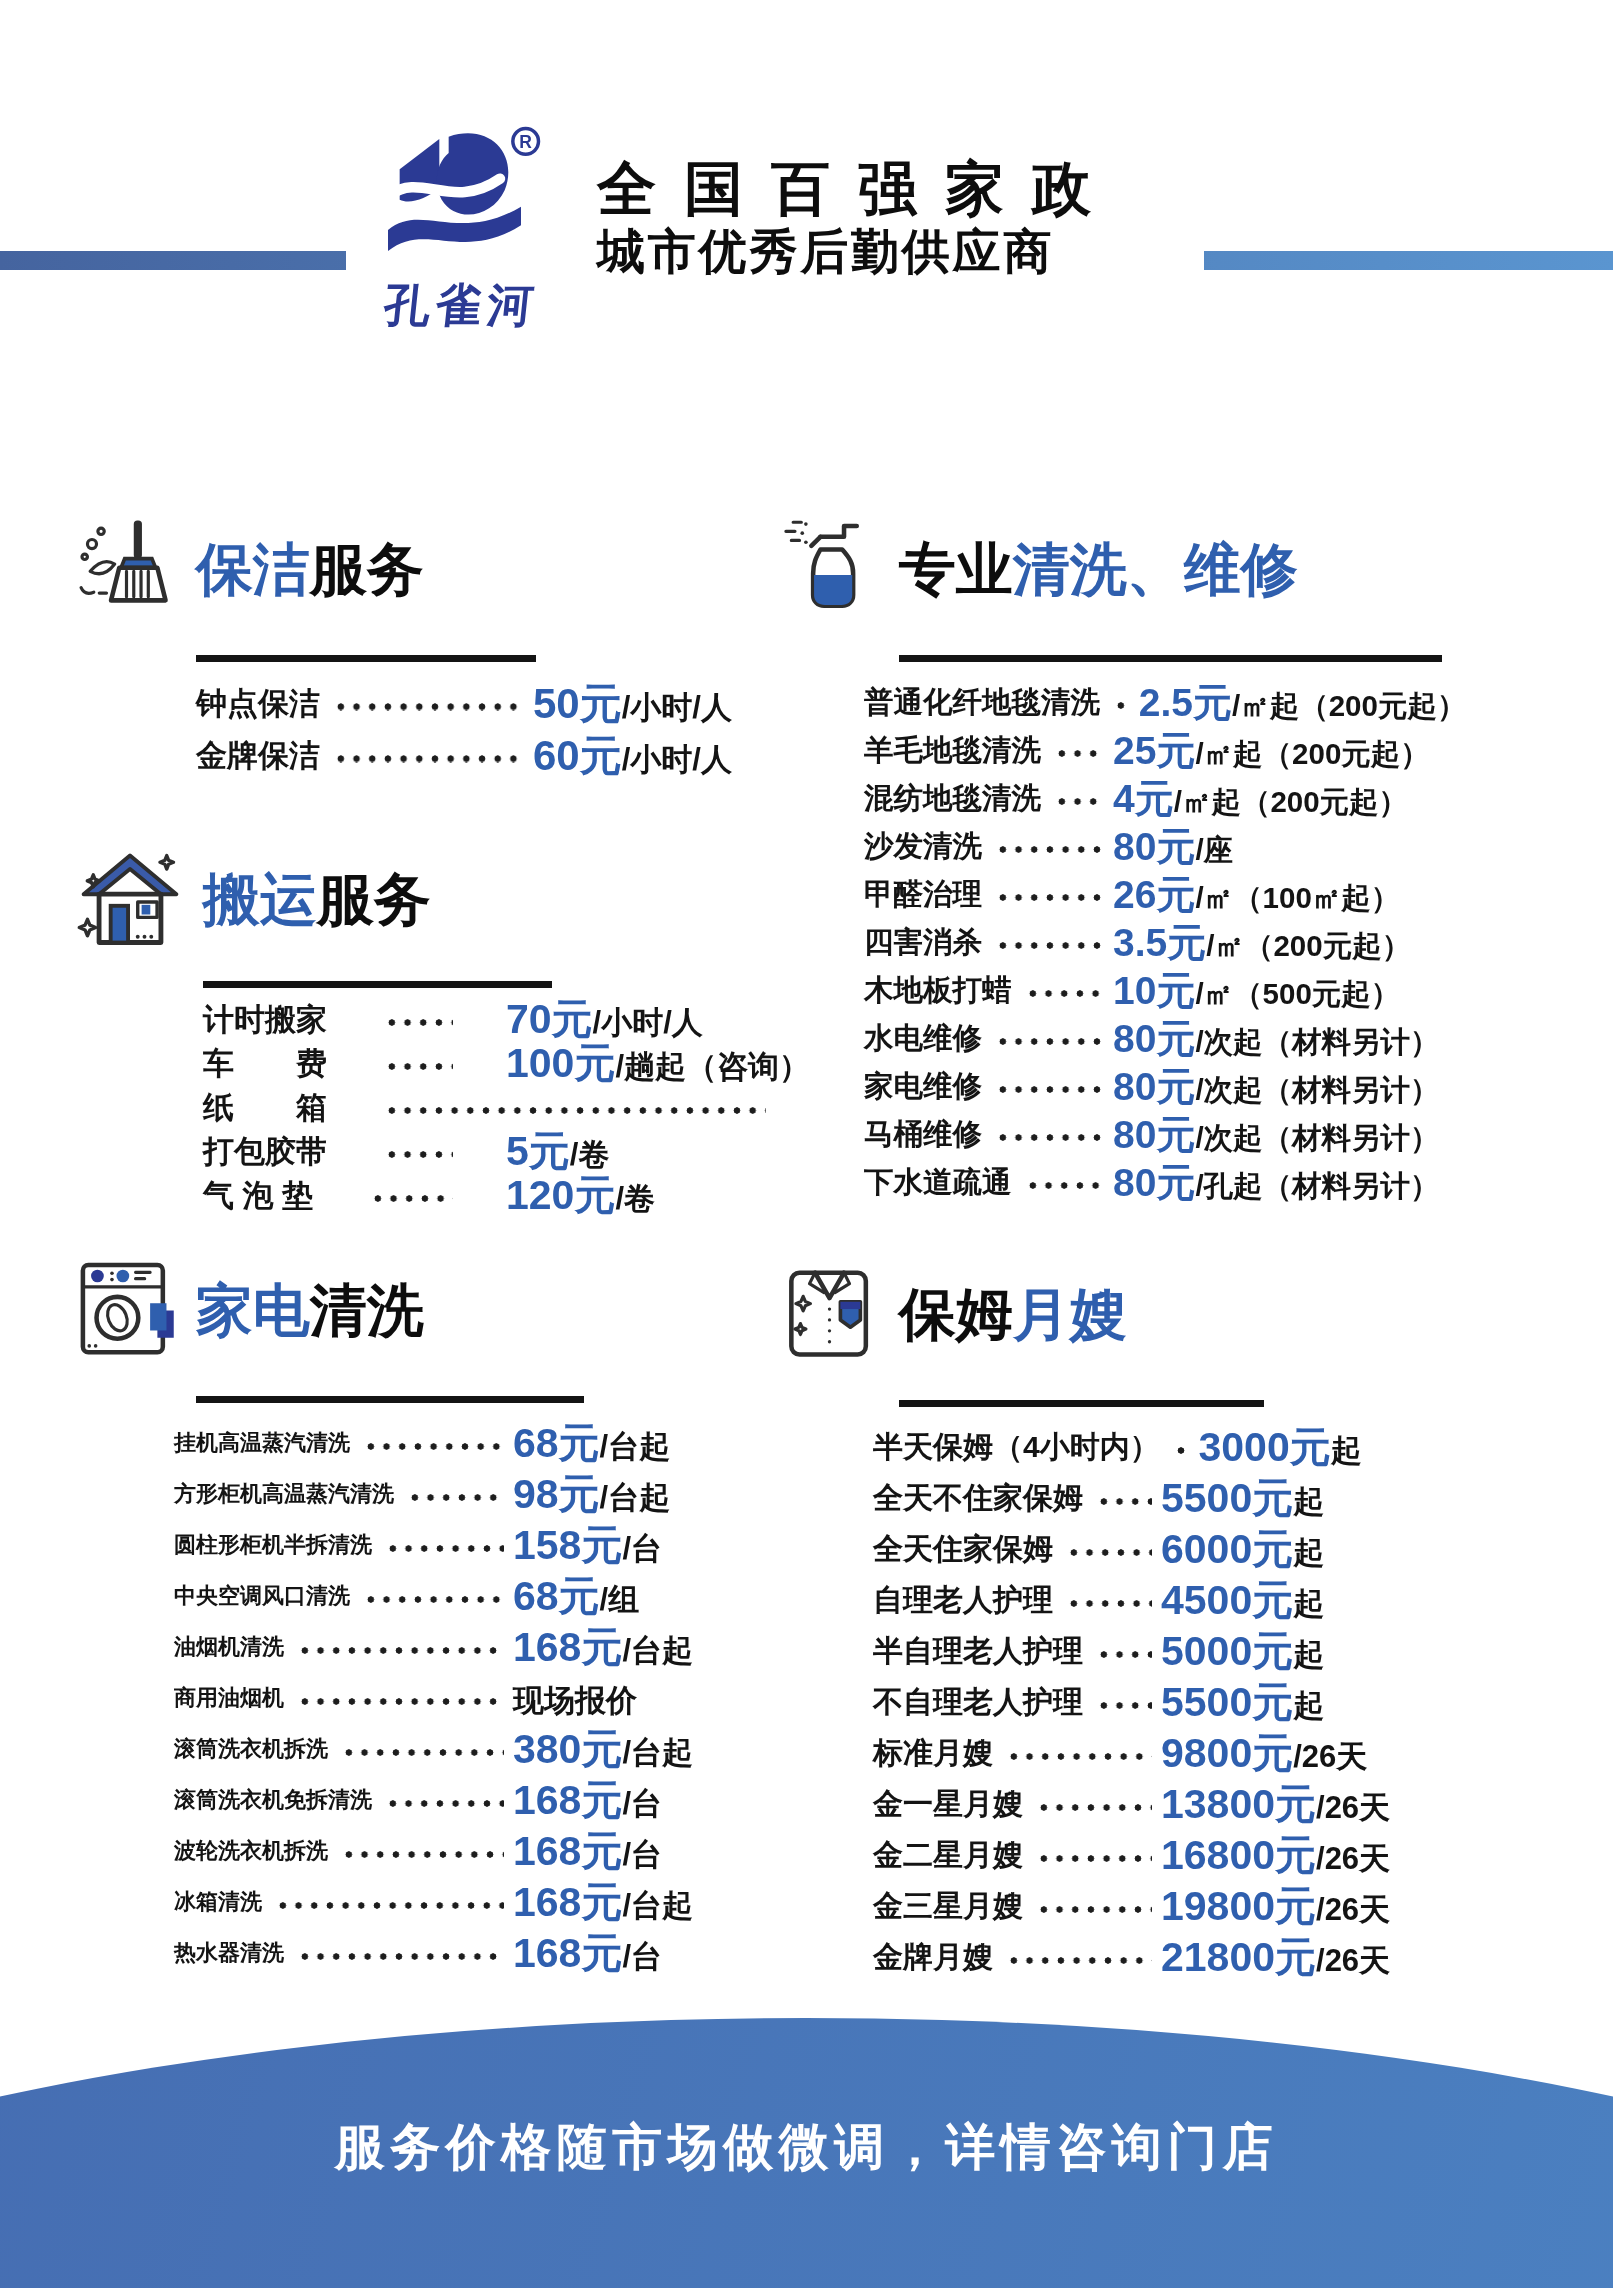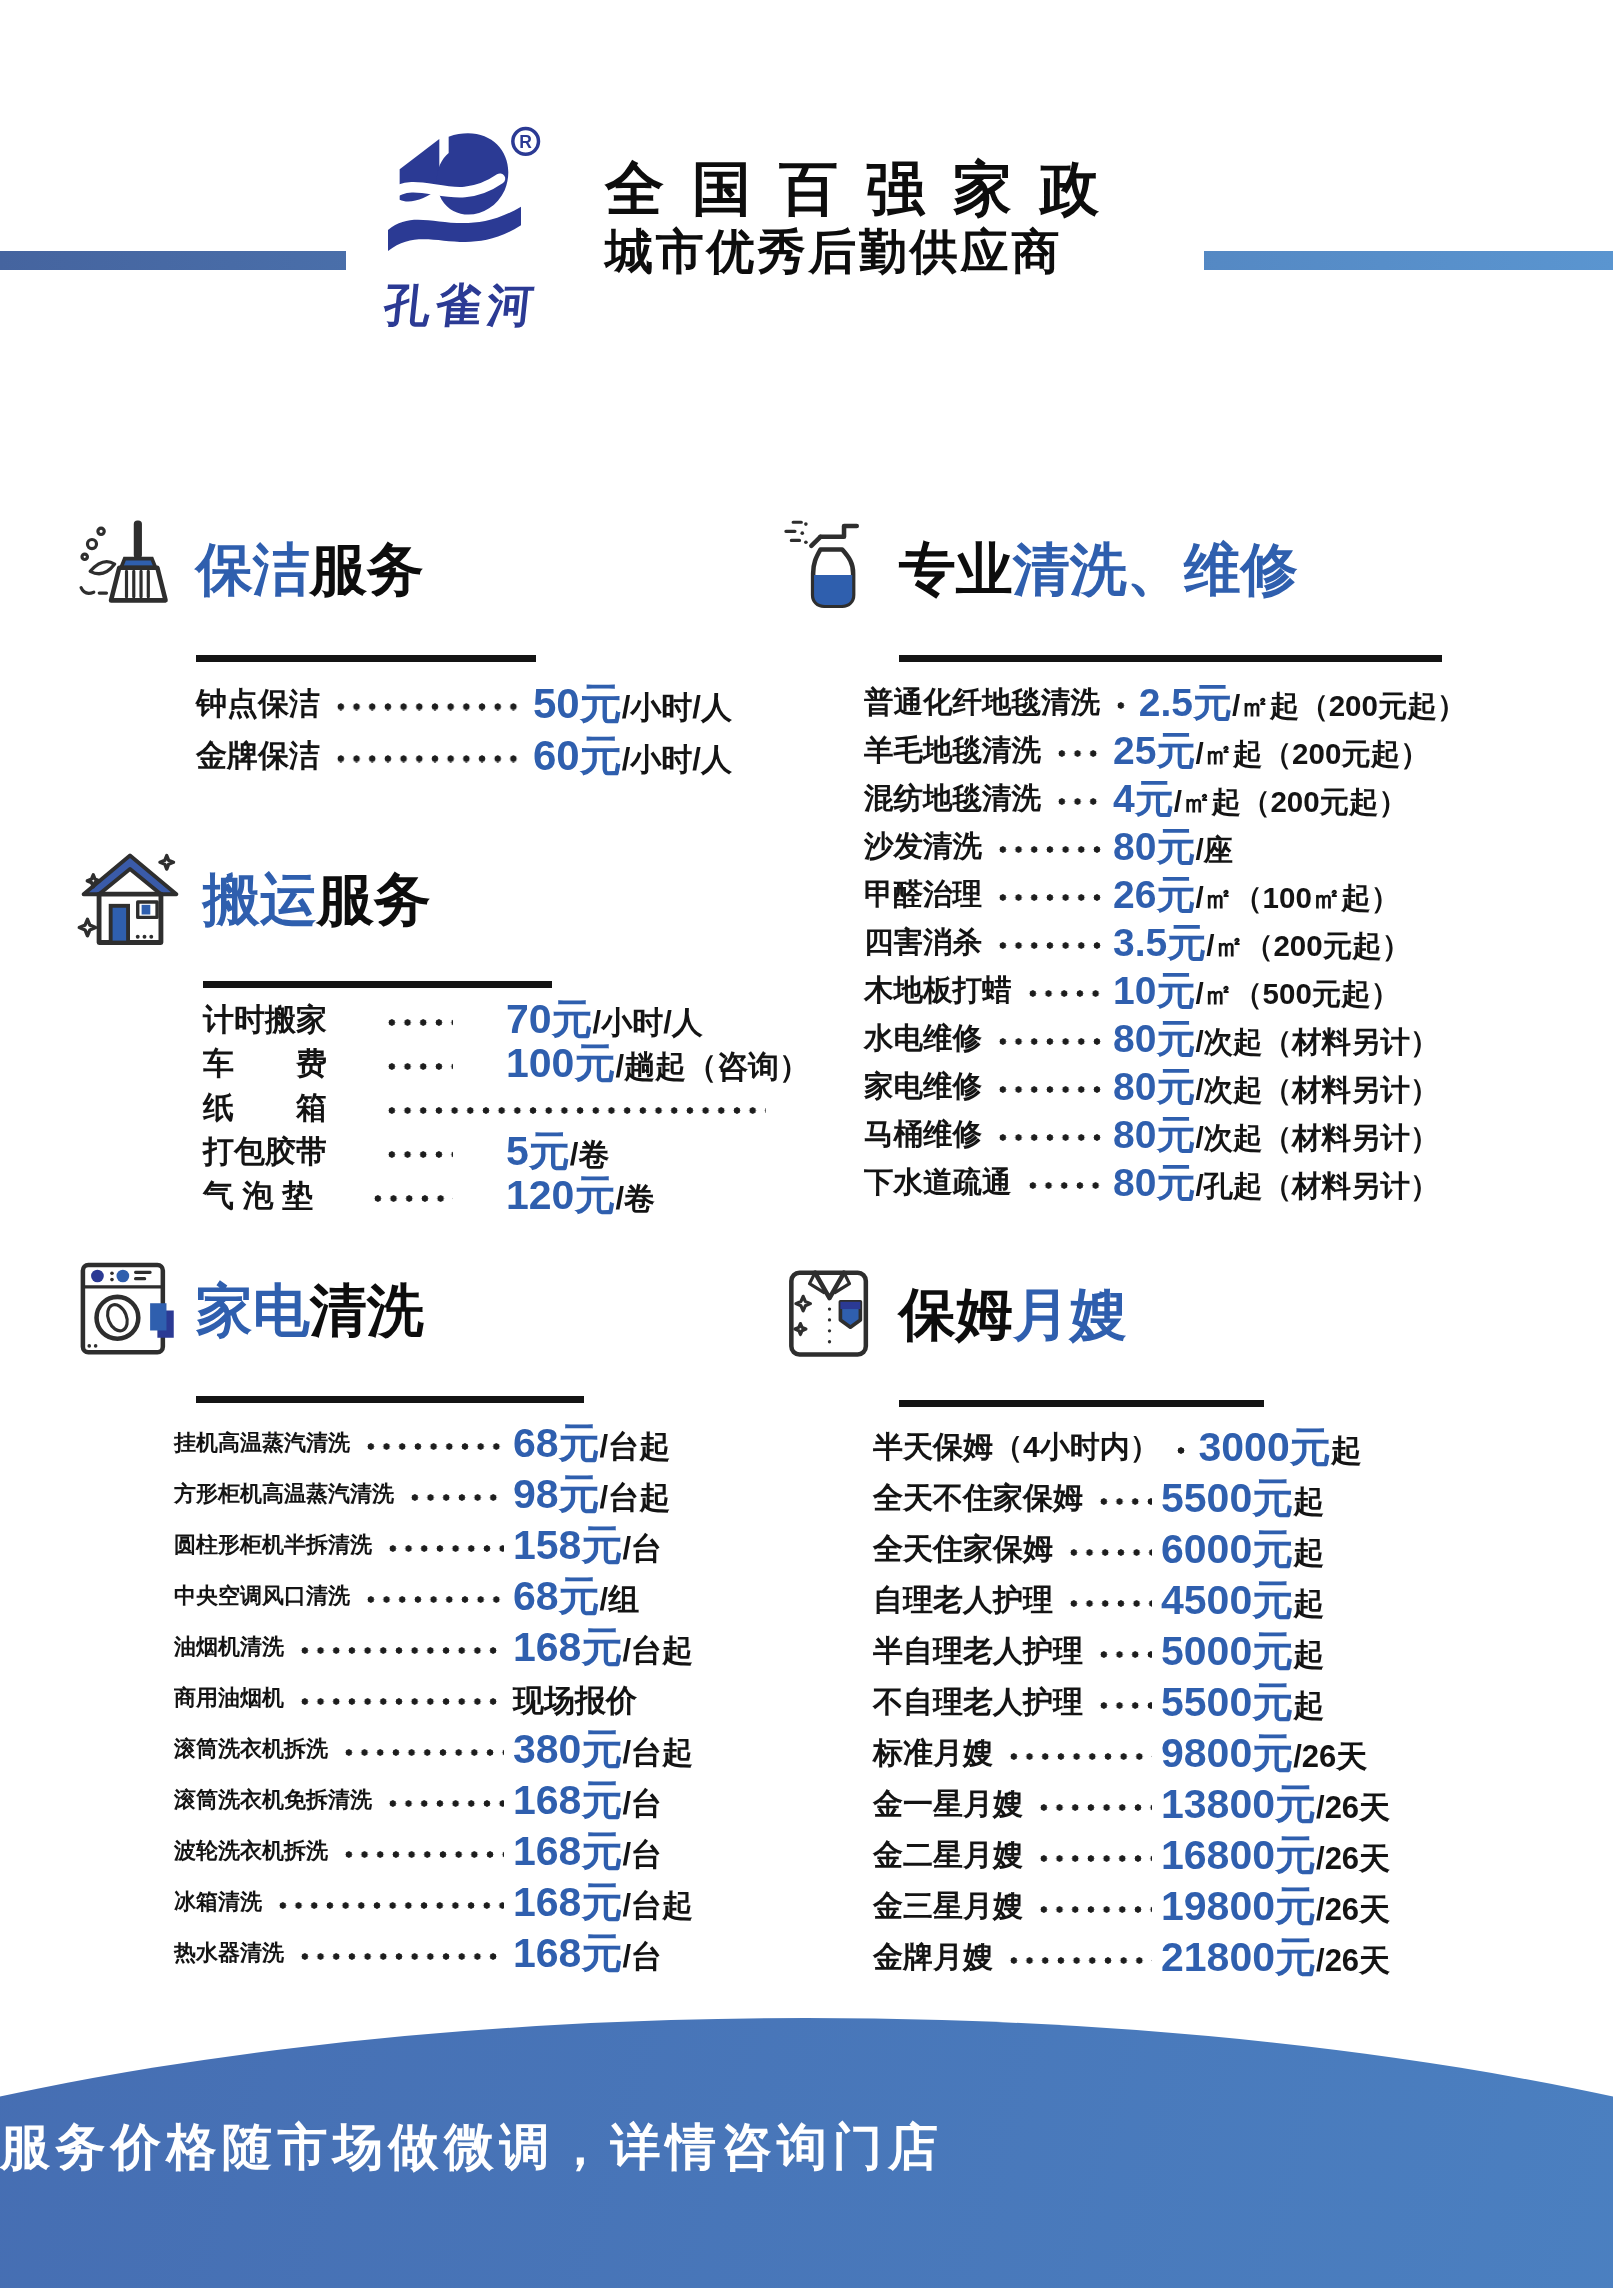--- a/index.html
+++ b/index.html
@@ -25,21 +25,21 @@
     position:absolute;left:346px;top:113px;width:858px;height:242px;
     background:#ffffff;display:flex;align-items:flex-start;
   }
   .logo-wrap{position:relative;width:231px;flex:none;text-align:center;}
   .logo-wrap svg{display:block;margin:9.2px auto 0 auto;}
   .brand-name{
     font-size:46px;font-weight:800;color:var(--navy);
     letter-spacing:5.5px;transform:skewX(-6deg);margin-top:0px;
     font-family:"Liberation Serif", serif;
   }
-  .header-titles{margin-left:28px;padding-top:46px;}
+  .header-titles{margin-left:20px;padding-top:46px;}
   .title-line1{font-size:59px;font-weight:900;letter-spacing:28px;color:#0d0d0d;white-space:nowrap;line-height:1.05;}
   .title-line2{font-size:48px;font-weight:900;letter-spacing:2.8px;color:#0d0d0d;white-space:nowrap;line-height:1.1;margin-top:5.5px;}
   
   .section{position:absolute;}
   .section-head{display:flex;align-items:center;}
   .icon-box{width:109px;height:109px;flex:none;}
   .icon-box svg{width:100%;height:100%;display:block;}
   .section-title{font-size:57px;font-weight:900;line-height:1;margin-left:14.8px;white-space:nowrap;color:#0d0d0d;}
   .section-title .blue{color:var(--accent);}
   .title-underline{height:7.4px;background:#141414;margin-left:124px;margin-top:9.2px;}
@@ -94,21 +94,21 @@
   #sec-baomu .price{width:305px;}
   #sec-baomu .row .price .val{font-size:41px;}
 
   
   .footer-ellipse{
     position:absolute;left:-578px;top:2018px;width:2769px;height:840px;
     border-radius:50%;
     background:linear-gradient(105deg,var(--foot-a,#4468ae),var(--foot-b,#4d87c6));
   }
   .footer-note{
-    position:absolute;left:0;top:2114px;width:1613px;
+    position:absolute;left:0;top:2114px;width:1613px;text-align:center;
     color:#ffffff;font-size:50px;font-weight:800;letter-spacing:5.5px;white-space:nowrap;
   }
   svg .stroke{fill:none;stroke:#2e2e2e;stroke-width:5;stroke-linecap:round;stroke-linejoin:round;}
   svg .thin{stroke-width:3.5;}
 </style>
 </head>
 <body>
 
 <div class="page">
 

